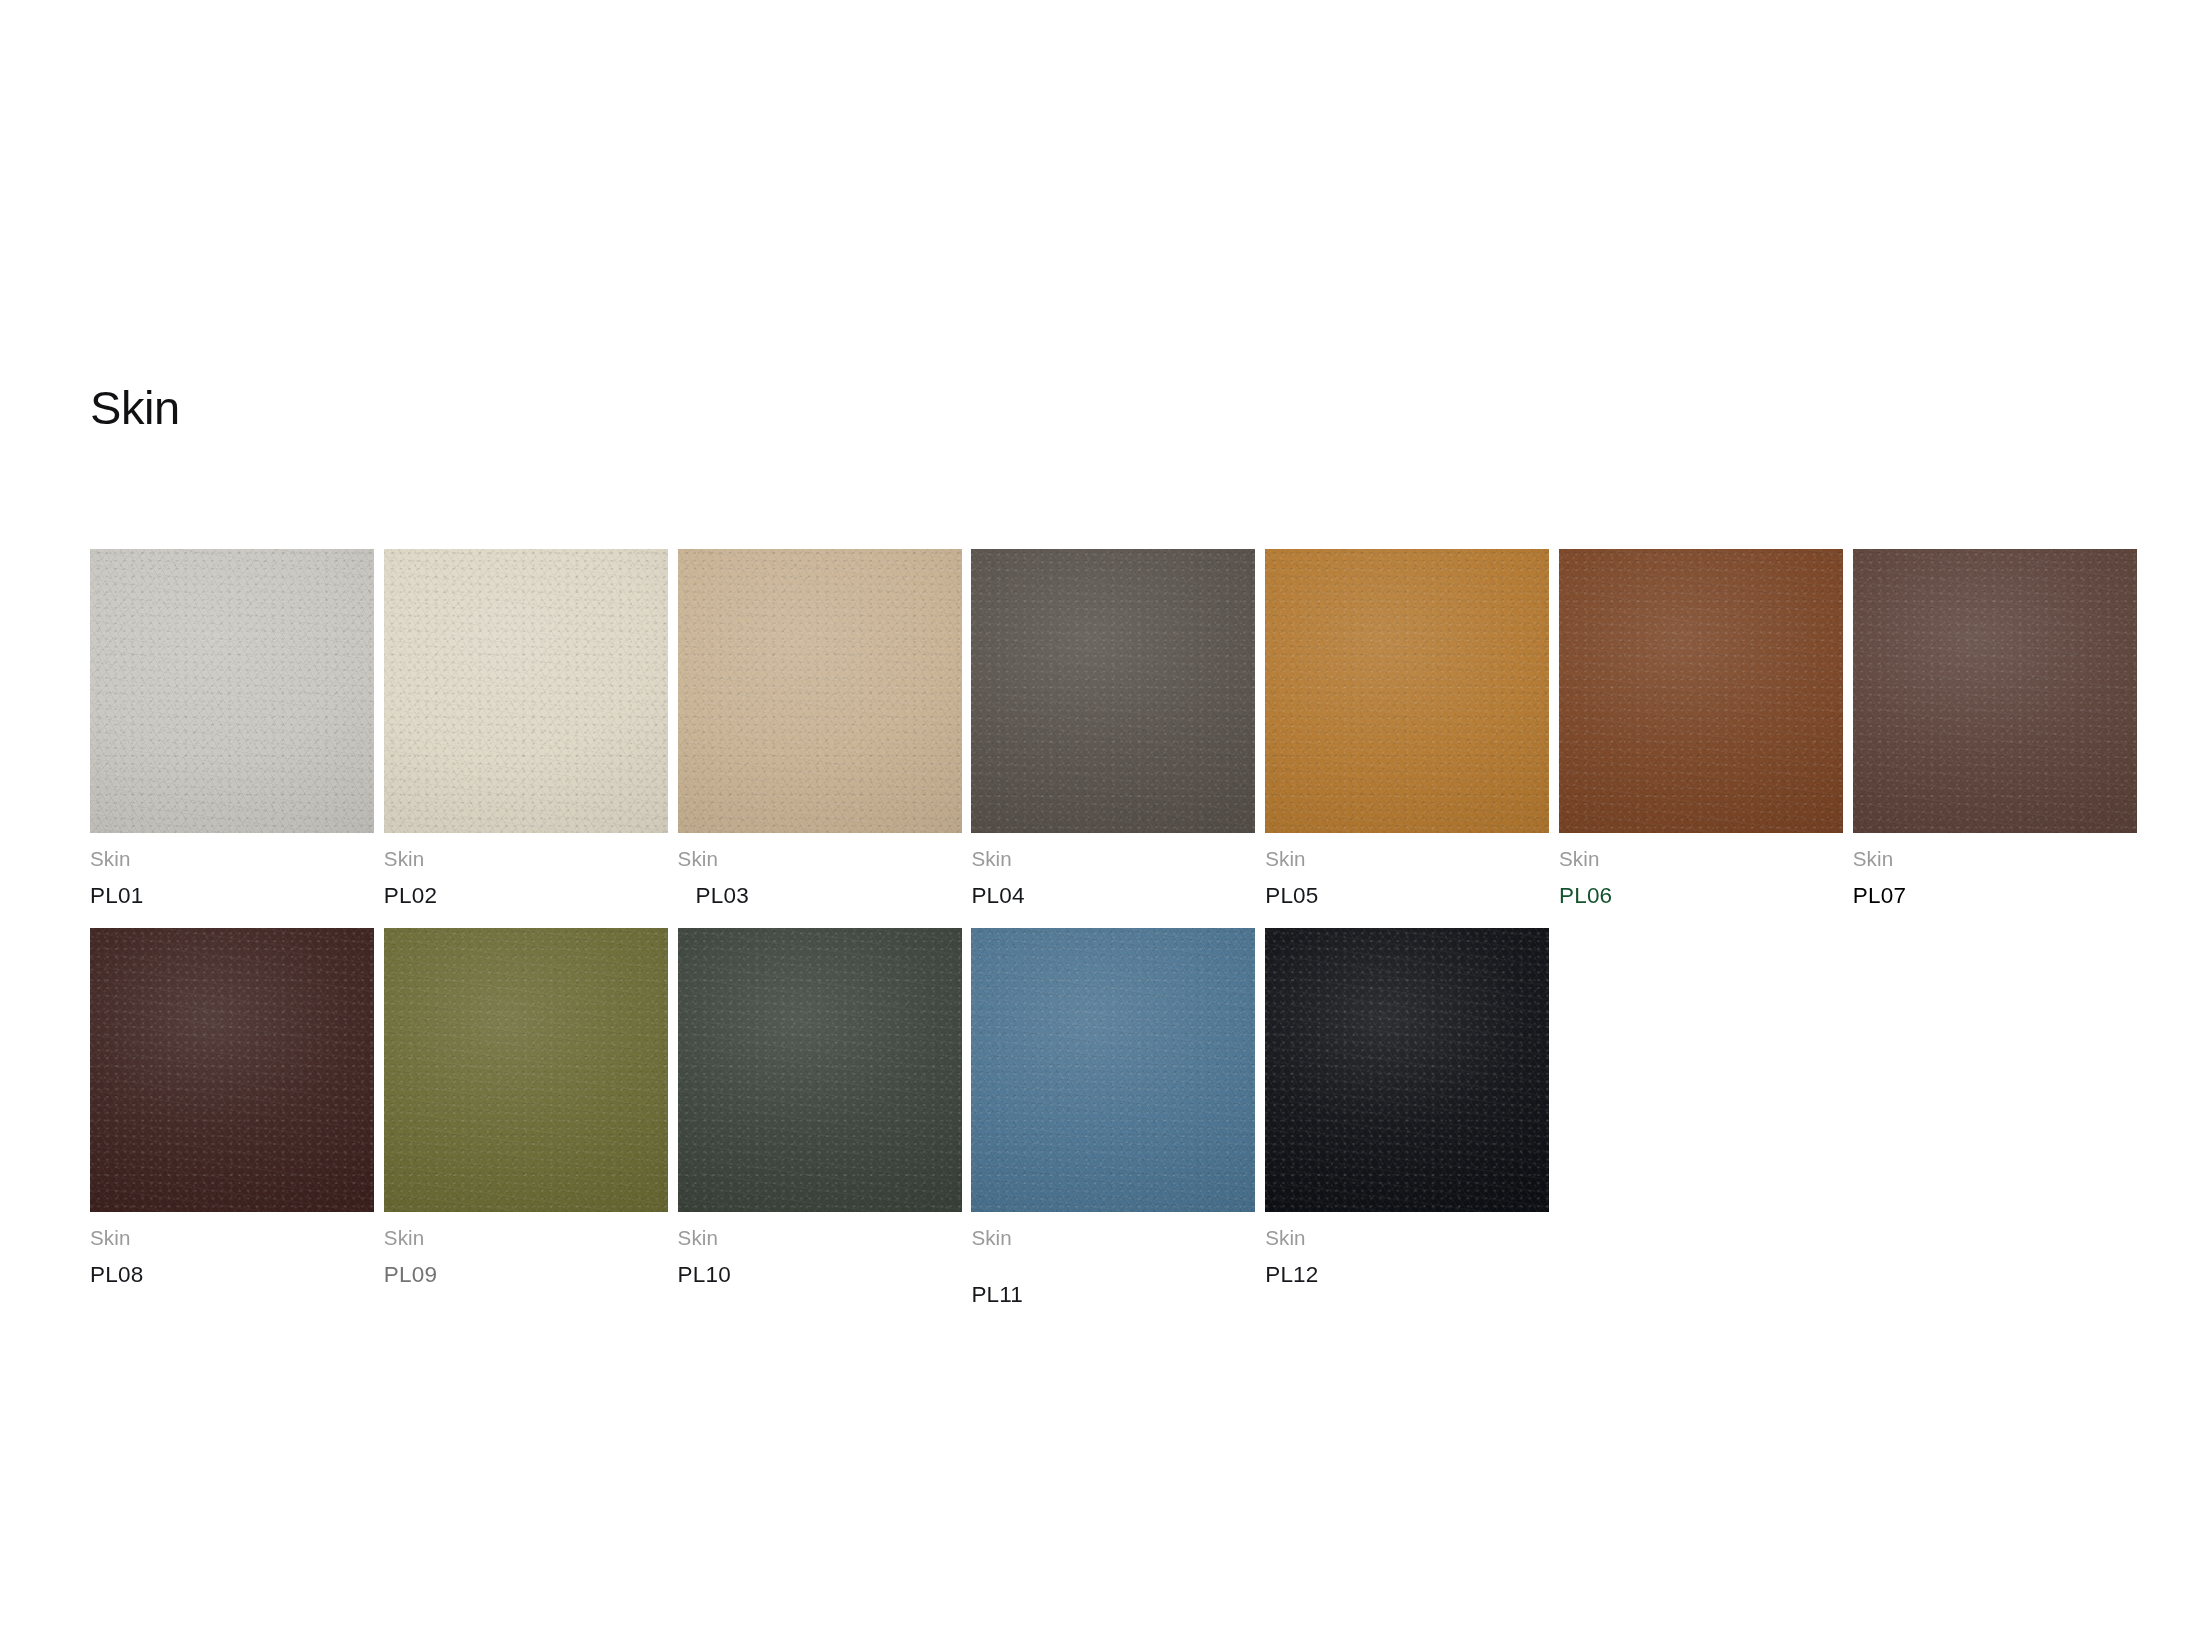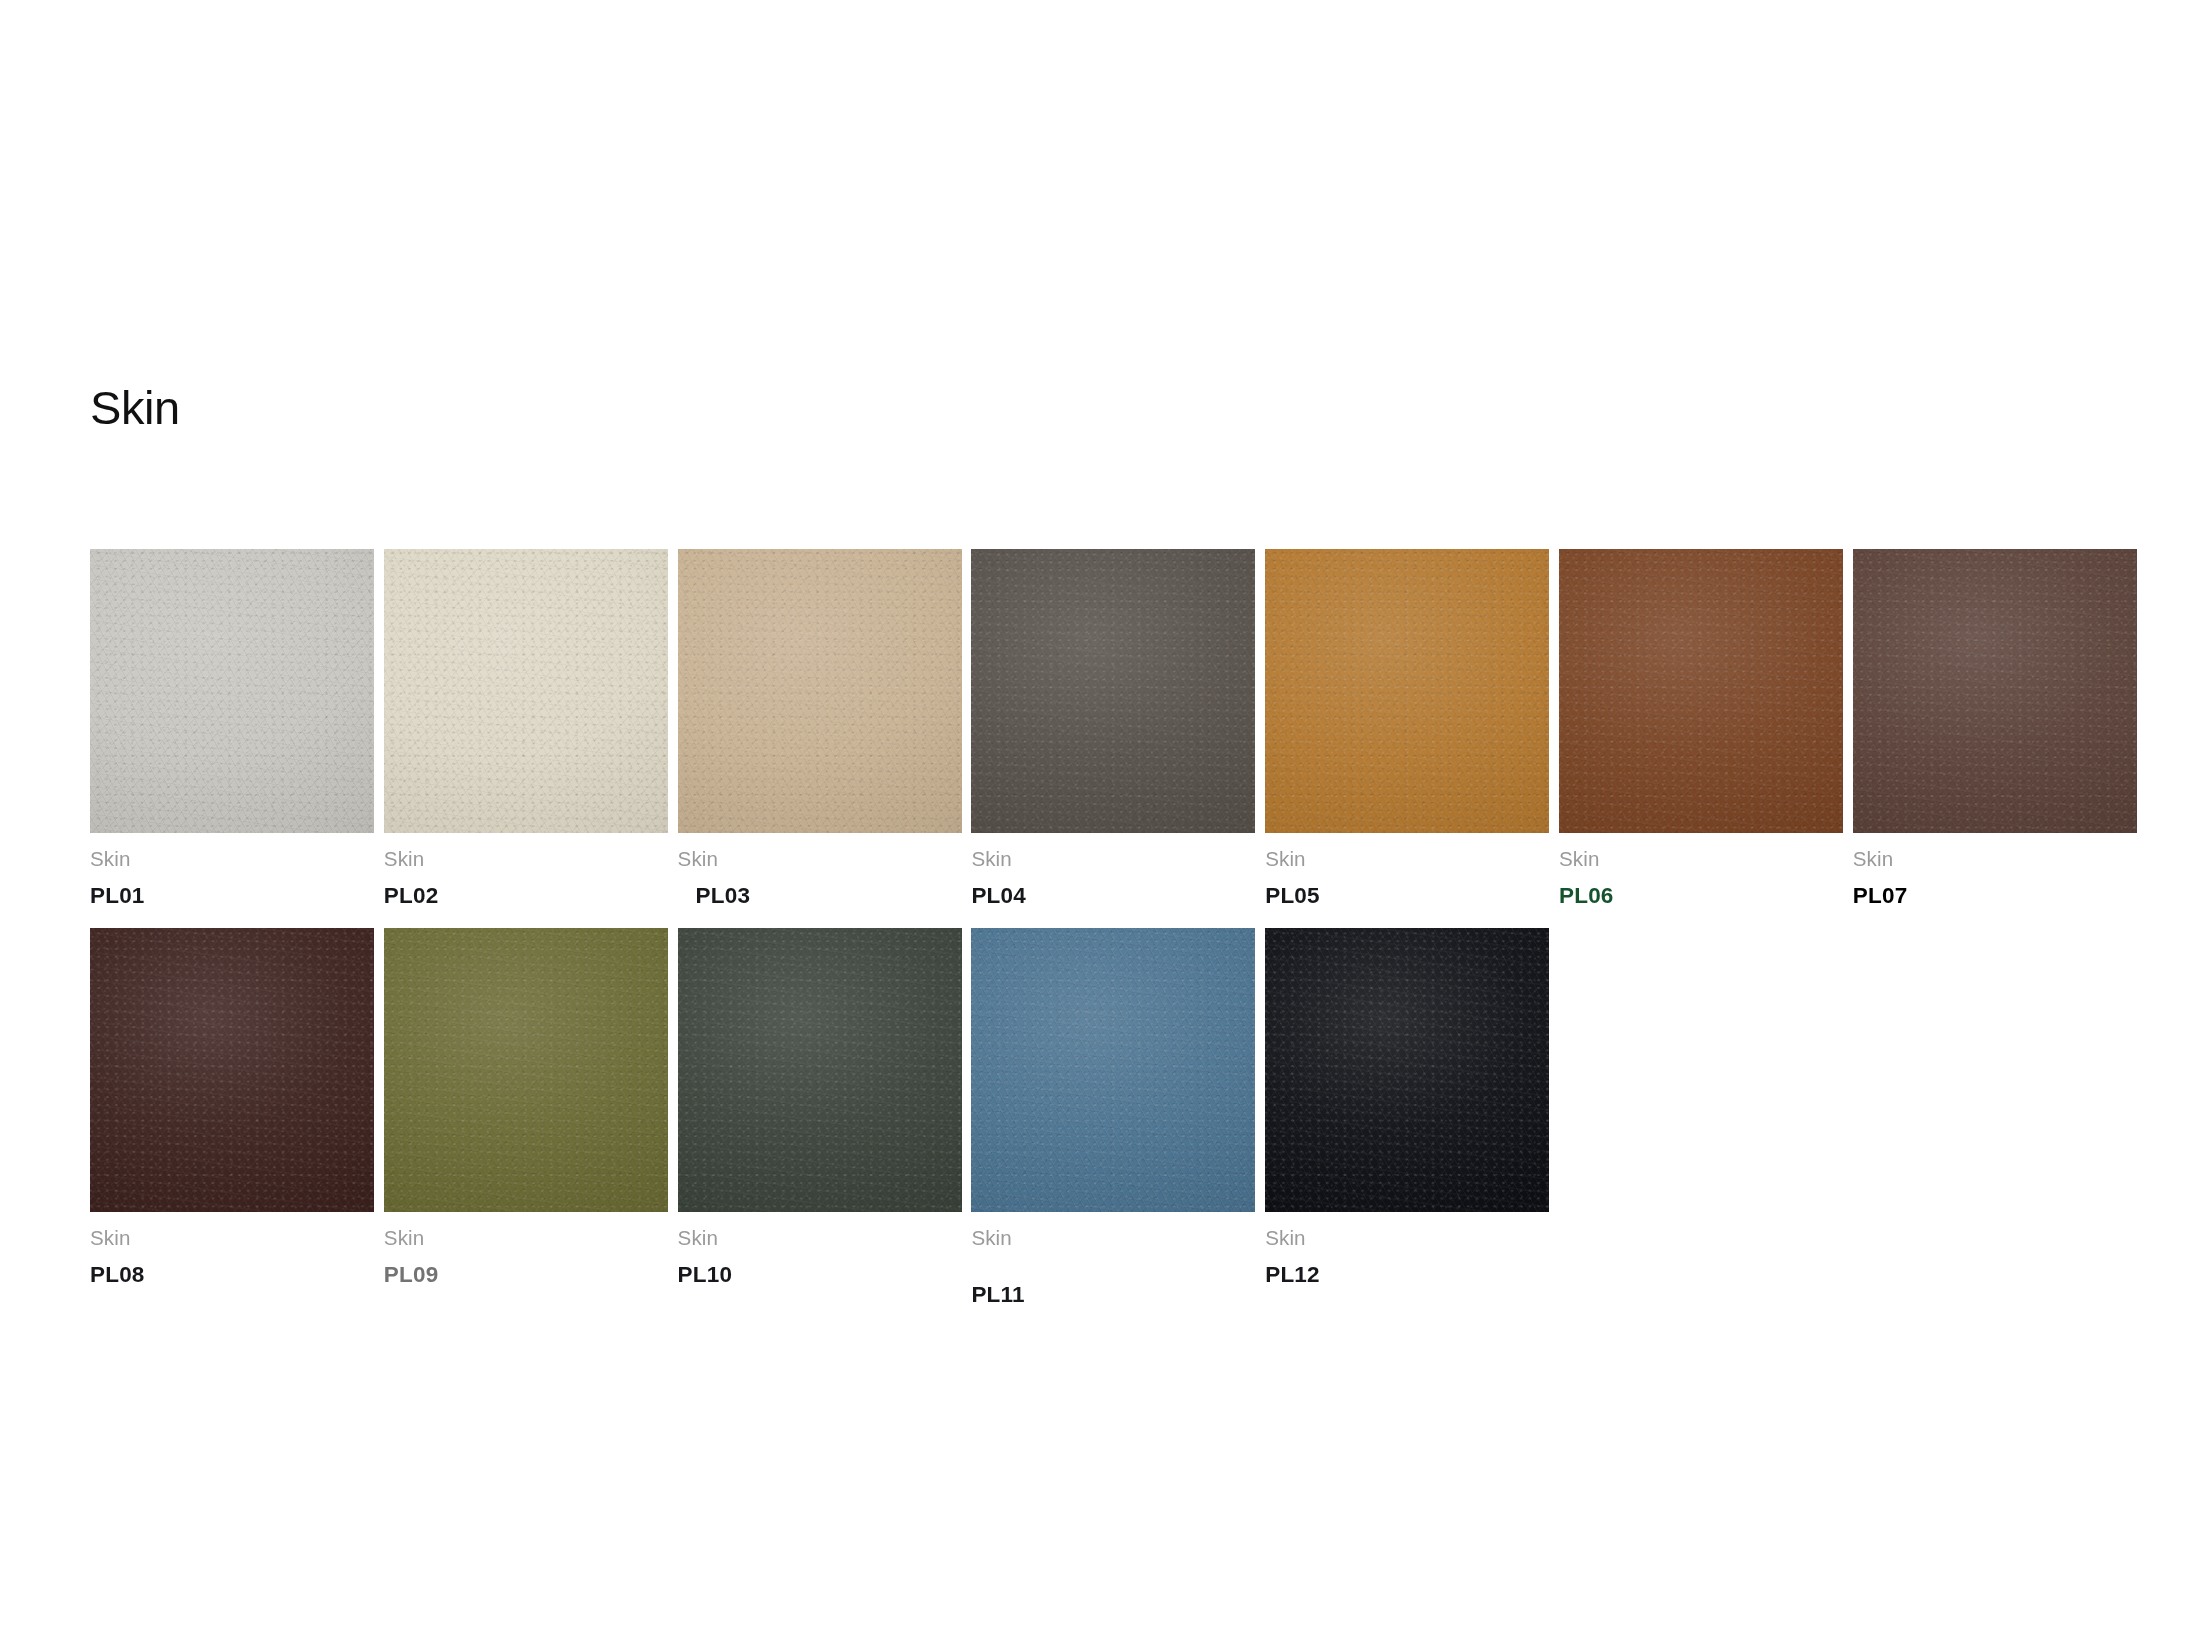--- a/index.html
+++ b/index.html
@@ -103,21 +103,21 @@
   .caption-category {
     font-size: 20.6px;
     font-weight: 400;
     color: #9a9a9a;
     letter-spacing: 0.1px;
     white-space: nowrap;
   }
   .caption-code {
     margin-top: 15.7px;
     font-size: 22.5px;
-    font-weight: 700;
+    font-weight: 400;
     color: #16181c;
     letter-spacing: 0.2px;
     white-space: nowrap;
   }
 </style>
 </head>
 <body style="background: rgb(255, 255, 255);">
 
 <div class="page">
 

